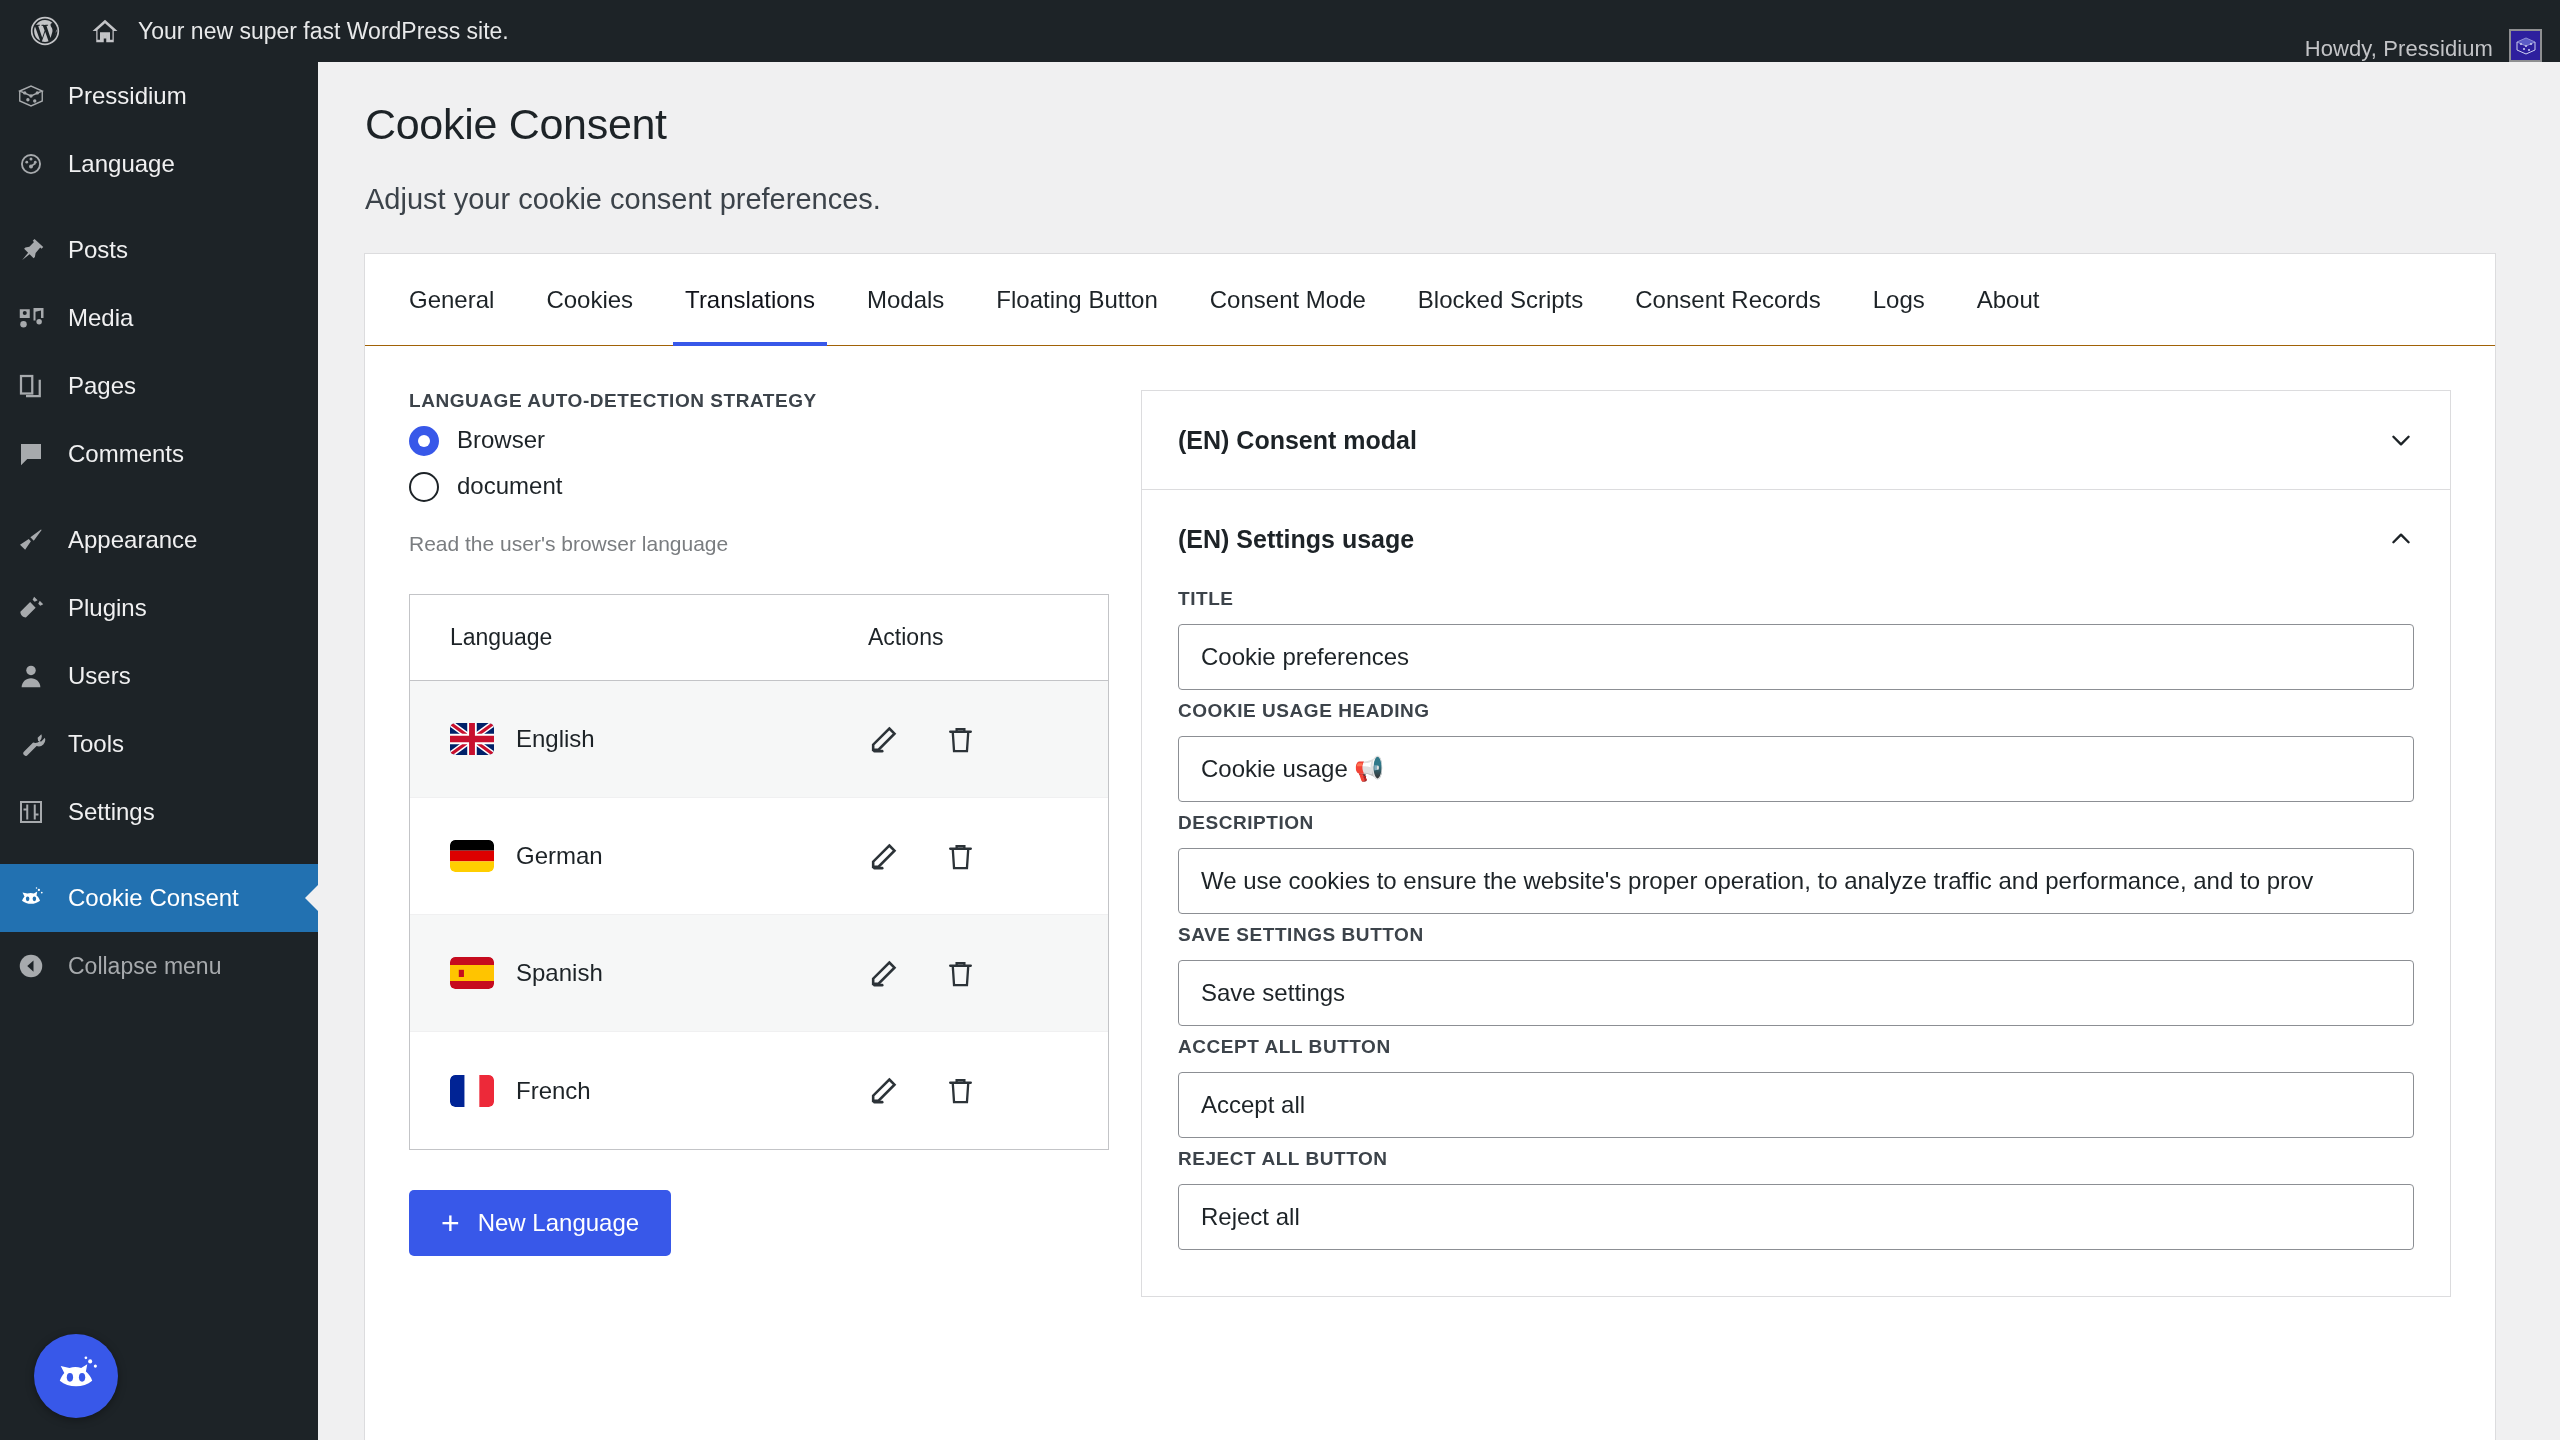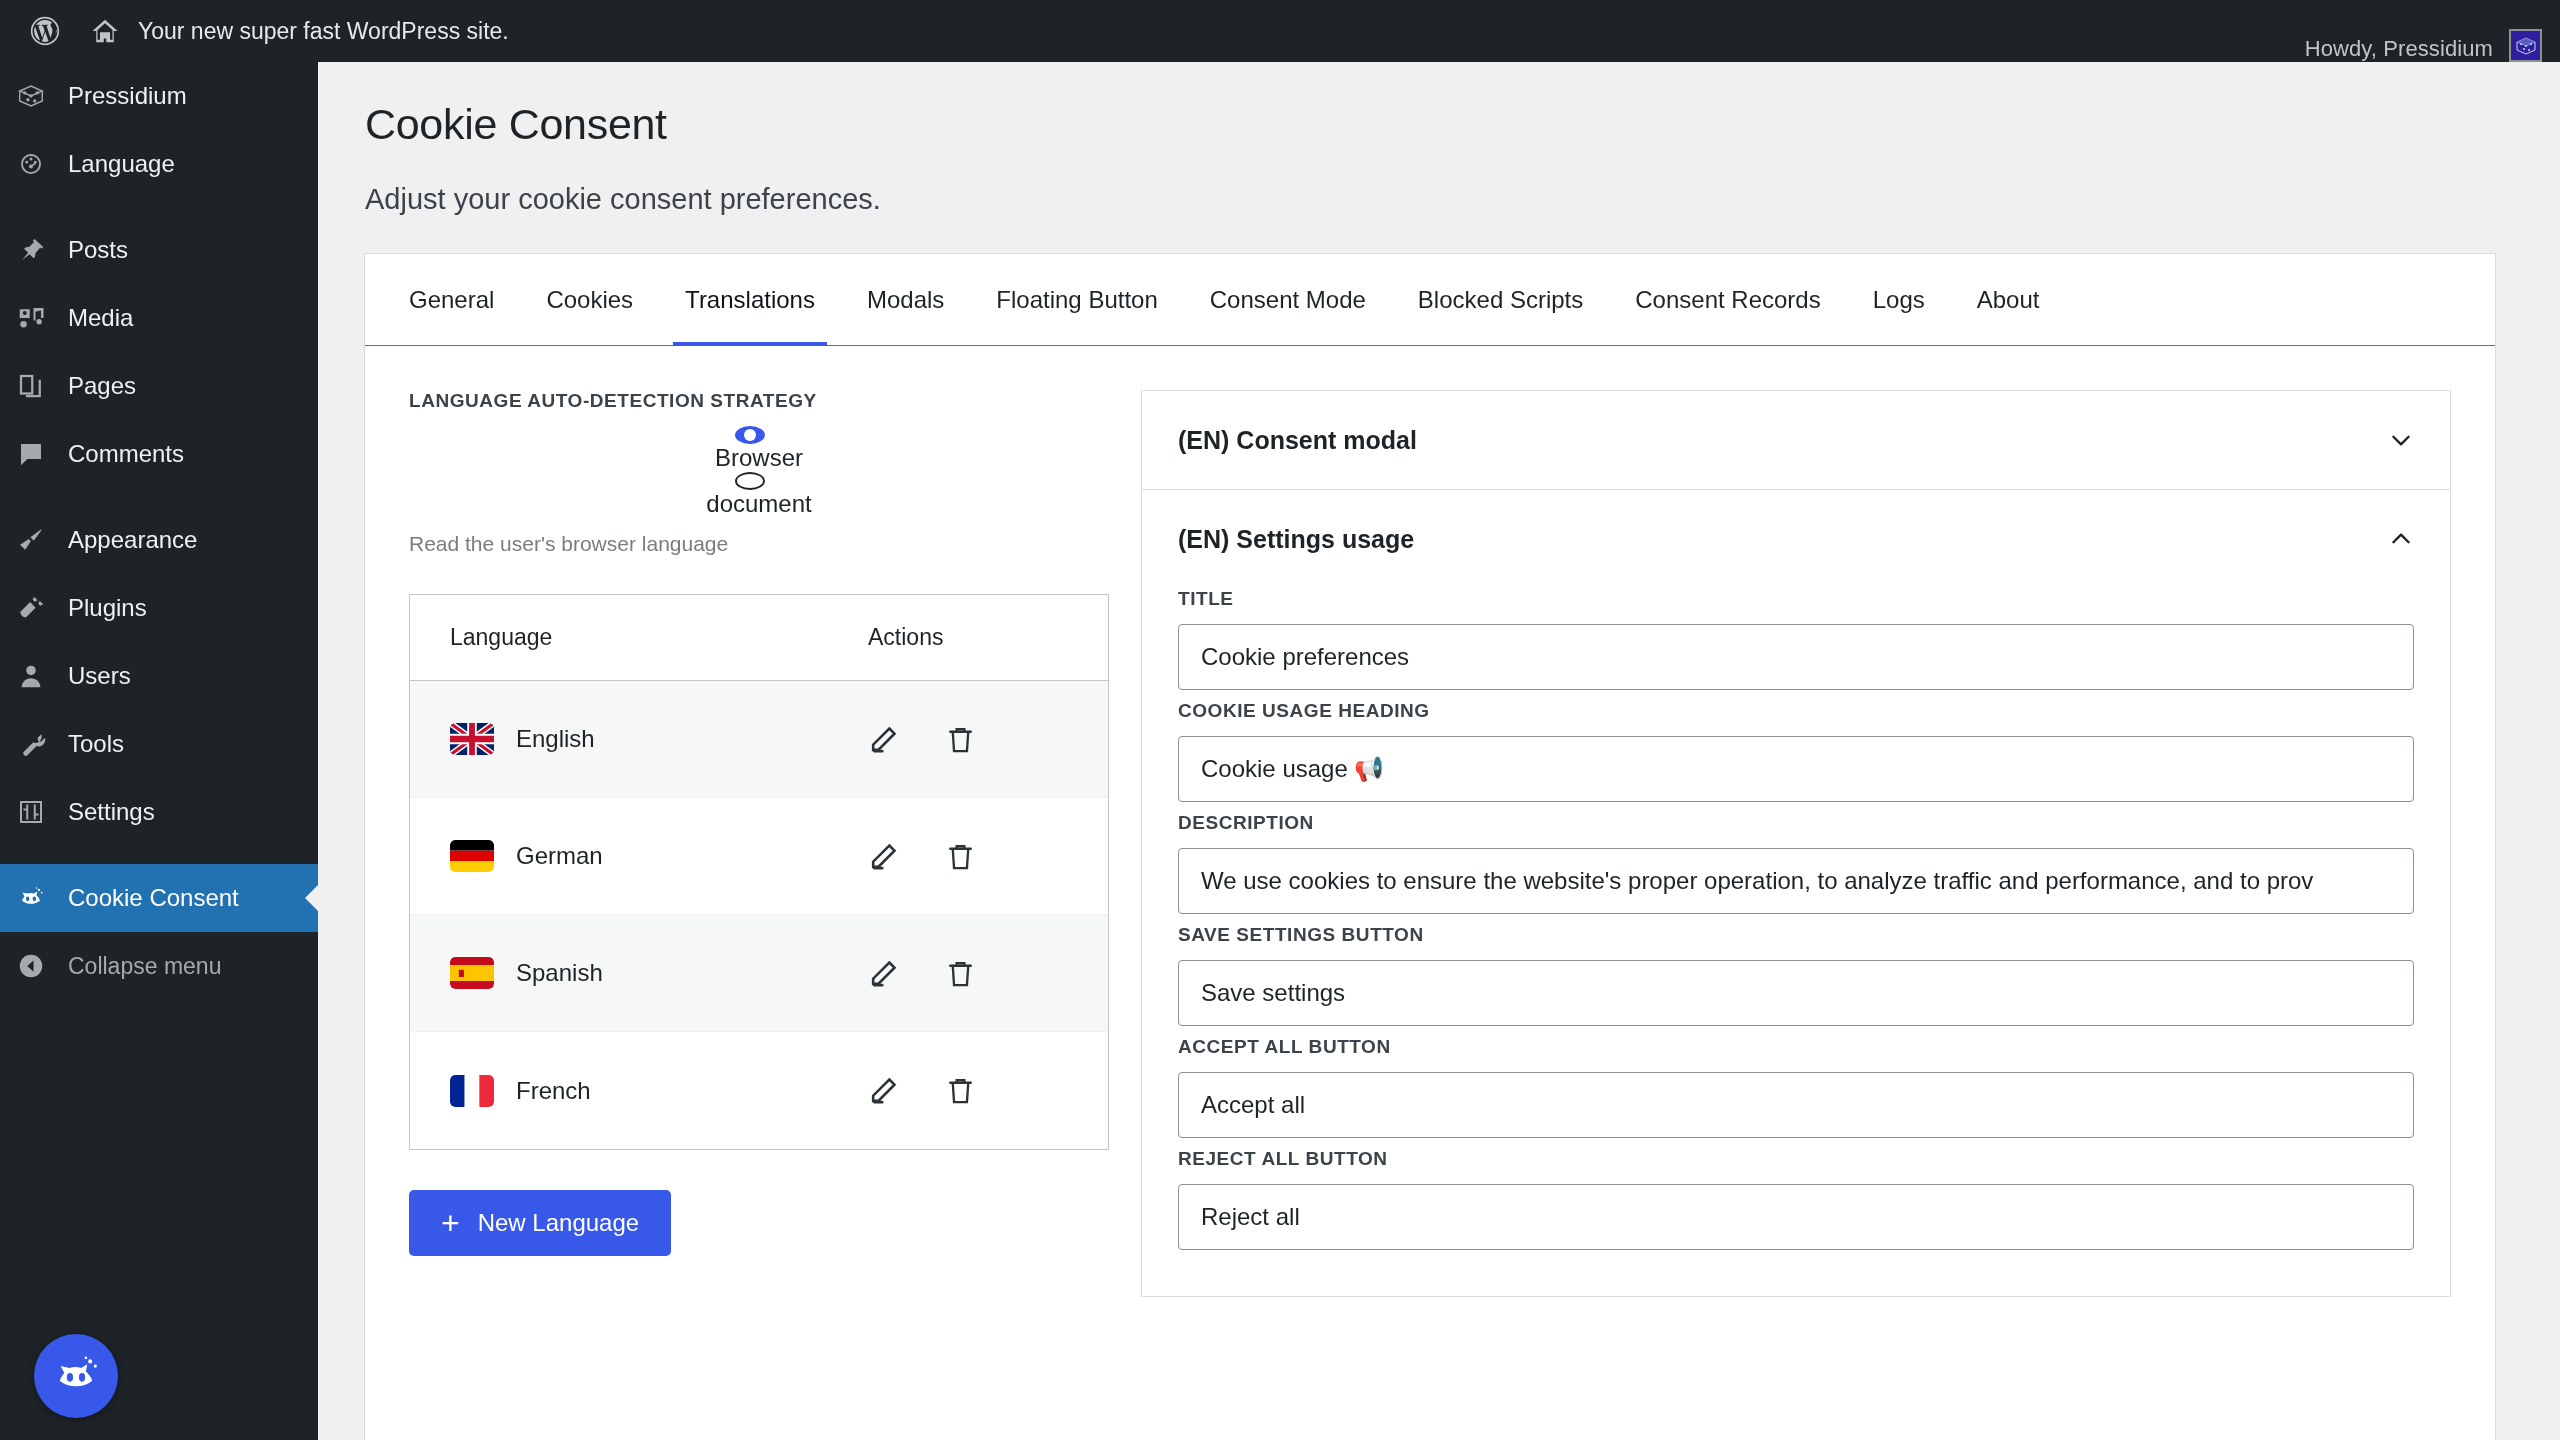--- a/index.html
+++ b/index.html
@@ -141,22 +141,22 @@
   .pane-left { width: 700px; min-width: 700px; }
   .pane-right { flex: 1; }
 
   
   .field-label {
     font-size: 19px; font-weight: 700; color: #3c434a;
     letter-spacing: .55px; text-transform: uppercase;
     margin-bottom: 14px;
   }
   .radio-row {
-    display: flex; align-items: center;
-    height: 46px; cursor: pointer; flex-direction: column;
+    display: flex; 
+    height: 46px; cursor: pointer;
   }
   .radio {
     width: 30px; height: 30px; border-radius: 50%;
     border: 2px solid #1d2327; background: #fff;
     display: flex; align-items: center; justify-content: center;
     margin-right: 18px; min-width: 30px;
   }
   .radio.checked {
     background: #3858e9; border-color: #3858e9;
   }

